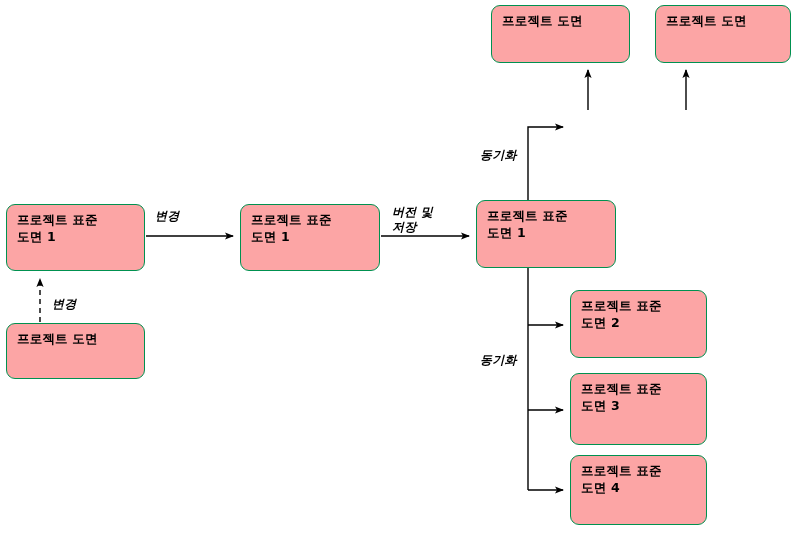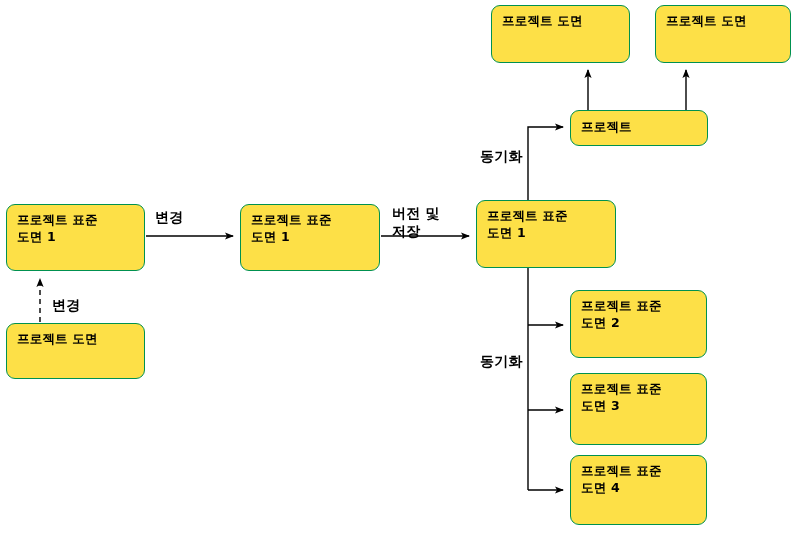--- a/index.html
+++ b/index.html
@@ -15,33 +15,34 @@
     width: 797px;
     height: 536px;
     background: #ffffff;
     overflow: hidden;
   }
   .node {
     position: absolute;
     box-sizing: border-box;
     border: 1px solid #009150;
     border-radius: 9px;
-    background: #fde047;
+    background: #fca5a5;
     padding: 7px 10px 0 10px;
     color: #000000;
     font-size: 12.5px;
     line-height: 1.32;
     font-weight: 600;
     letter-spacing: 0.2px;
     white-space: pre-line;
     z-index: 2;
   }
   .edge-label {
     position: absolute;
-    font-size: 14px;
+    font-size: 12px;
+    font-style: italic;
     font-weight: 600;
     color: #000000;
     white-space: pre-line;
     line-height: 1.25;
     letter-spacing: 0.2px;
     z-index: 3;
   }
   svg.wires {
     position: absolute;
     left: 0;
@@ -99,21 +100,20 @@
     <path class="wire" d="M528,410 L563,410" marker-end="url(#arrow)"></path>
 
     
     <path class="wire" d="M528,490 L563,490" marker-end="url(#arrow)"></path>
   </svg>
 
   <div class="node" style="left:491px; top:5px; width:139px; height:58px;">프로젝트 도면</div>
 
   <div class="node" style="left:655px; top:5px; width:136px; height:58px;">프로젝트 도면</div>
 
-  <div class="node" style="left:570px; top:110px; width:138px; height:36px; padding-top:8px;">프로젝트</div>
 
   <div class="node" style="left:6px; top:204px; width:139px; height:67px;">프로젝트 표준
 도면 1</div>
 
   <div class="node" style="left:240px; top:204px; width:140px; height:67px;">프로젝트 표준
 도면 1</div>
 
   <div class="node" style="left:476px; top:200px; width:140px; height:68px;">프로젝트 표준
 도면 1</div>
 

